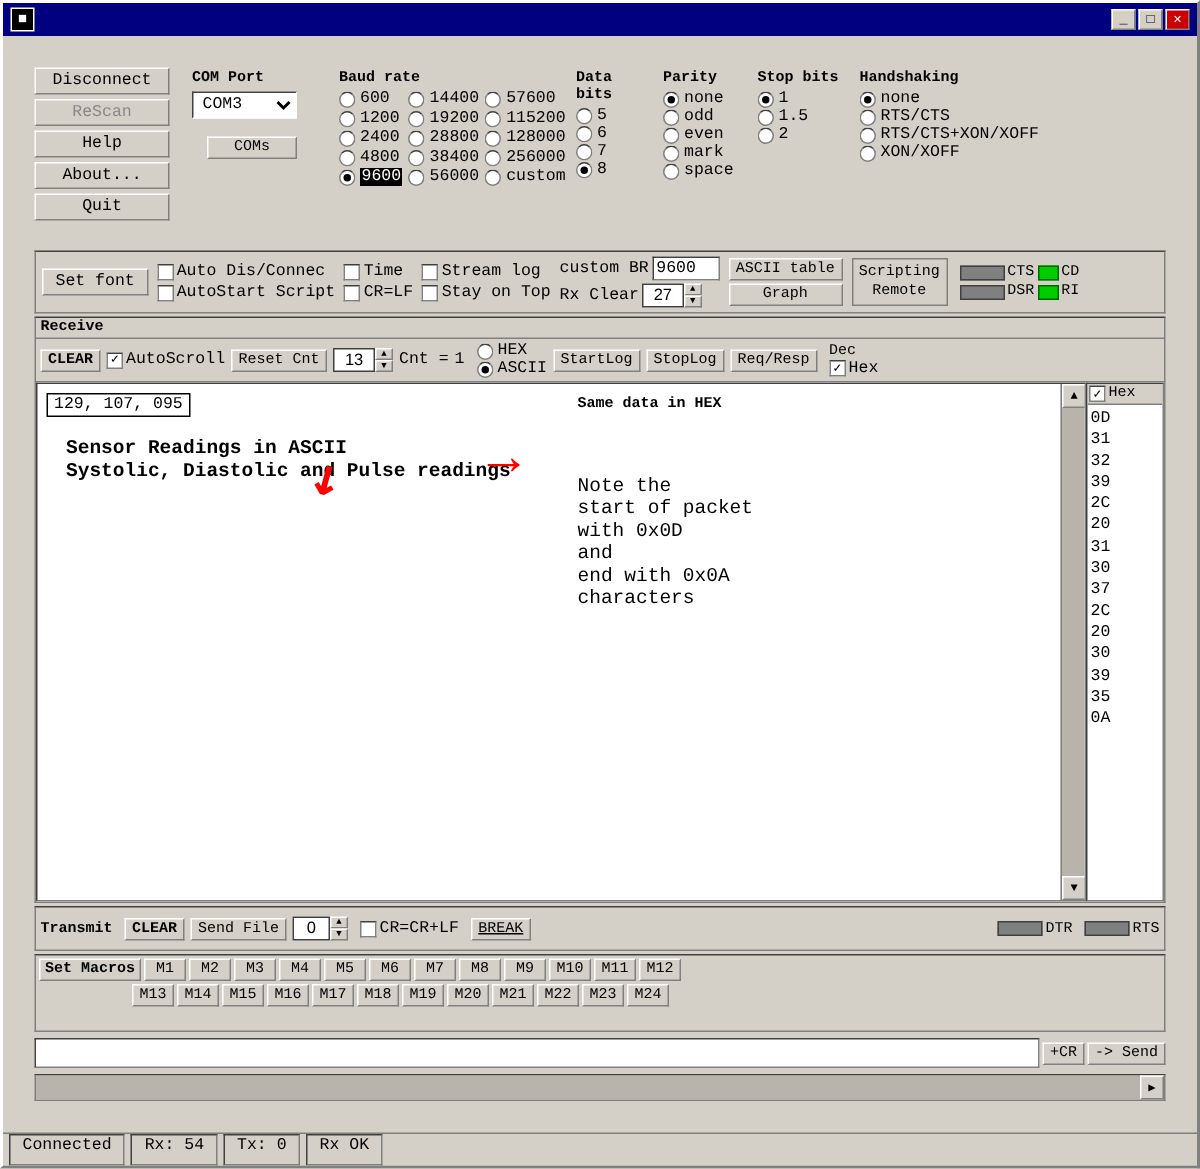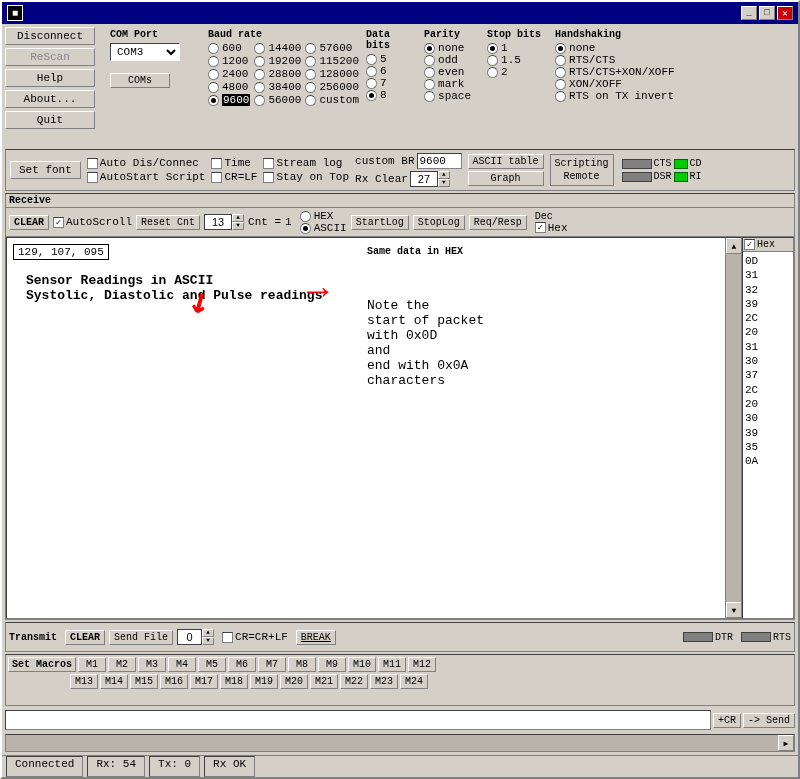--- a/index.html
+++ b/index.html
@@ -66,21 +66,21 @@
       align-items: center;
       justify-content: center;
       cursor: pointer;
       color: #000;
     }
     .main-content {
       flex: 1;
       background: #d4d0c8;
       display: flex;
       flex-direction: column;
-      padding: 3px;
+      padding: 21px;
       gap: 2px;
       overflow: hidden;
     }
     .top-row {
       display: flex;
       gap: 3px;
       height: 120px;
       flex-shrink: 0;
     }
     .btn {
@@ -422,21 +422,21 @@
         <button class="btn" style="width:90px;margin-bottom:1px;">About...</button>
         <button class="btn" style="width:90px;">Quit</button>
       </div>
 
       <div class="com-port-section" style="padding:2px;">
         <div class="section-title" style="margin-bottom:3px;">COM Port</div>
         <select class="dropdown-select" style="width:70px;margin-bottom:4px;">
           <option>COM3</option>
         </select>
         <br>
-        <button class="btn btn-small" style="width:60px;margin-top:8px;">COMs</button>
+        <button class="btn btn-small" style="width:60px;margin-top:8px;margin-left:10px;">COMs</button>
       </div>
 
       <div class="baud-section" style="padding:2px;">
         <div class="section-title" style="margin-bottom:2px;">Baud rate</div>
         <div style="display:flex;gap:4px;">
           <div class="baud-col">
             <div class="radio-row">
               <div class="radio-btn"></div>
               <span>600</span>
             </div>
@@ -574,27 +574,20 @@
           <div class="radio-btn"></div>
           <span>RTS/CTS</span>
         </div>
         <div class="radio-row">
           <div class="radio-btn"></div>
           <span>RTS/CTS+XON/XOFF</span>
         </div>
         <div class="radio-row">
           <div class="radio-btn"></div>
           <span>XON/XOFF</span>
-        </div>
-        <div style="display:flex;gap:6px;align-items:center;">
-          <div class="radio-row">
-            <div class="radio-btn"></div>
-            <span>RTS on TX</span>
-          </div>
-          <span>invert</span>
         </div>
       </div>
 
     </div>
 
     <div class="settings-row" style="border:1px solid #808080;border-top-color:#404040;padding:3px 4px;height:auto;flex-shrink:0;">
       <button class="btn">Set font</button>
       <div style="display:flex;flex-direction:column;gap:2px;margin-left:4px;">
         <div style="display:flex;align-items:center;gap:2px;">
           <div class="checkbox"></div>

